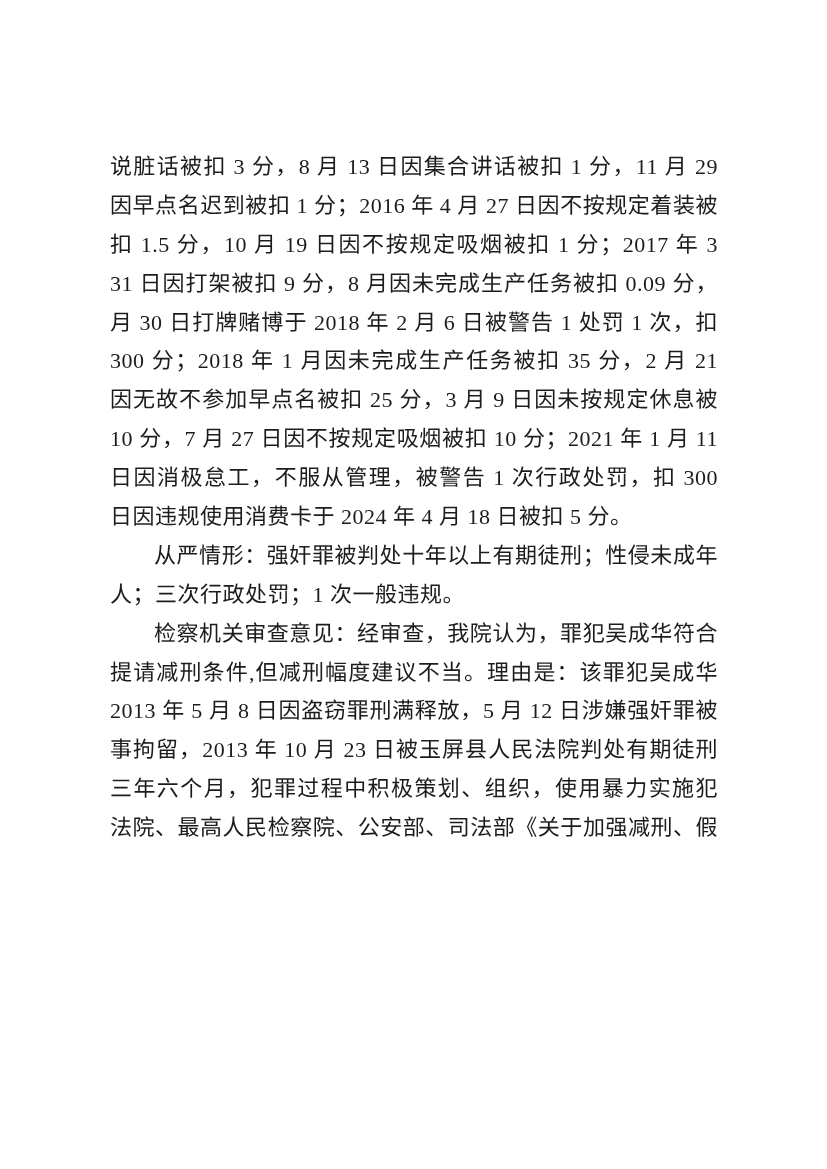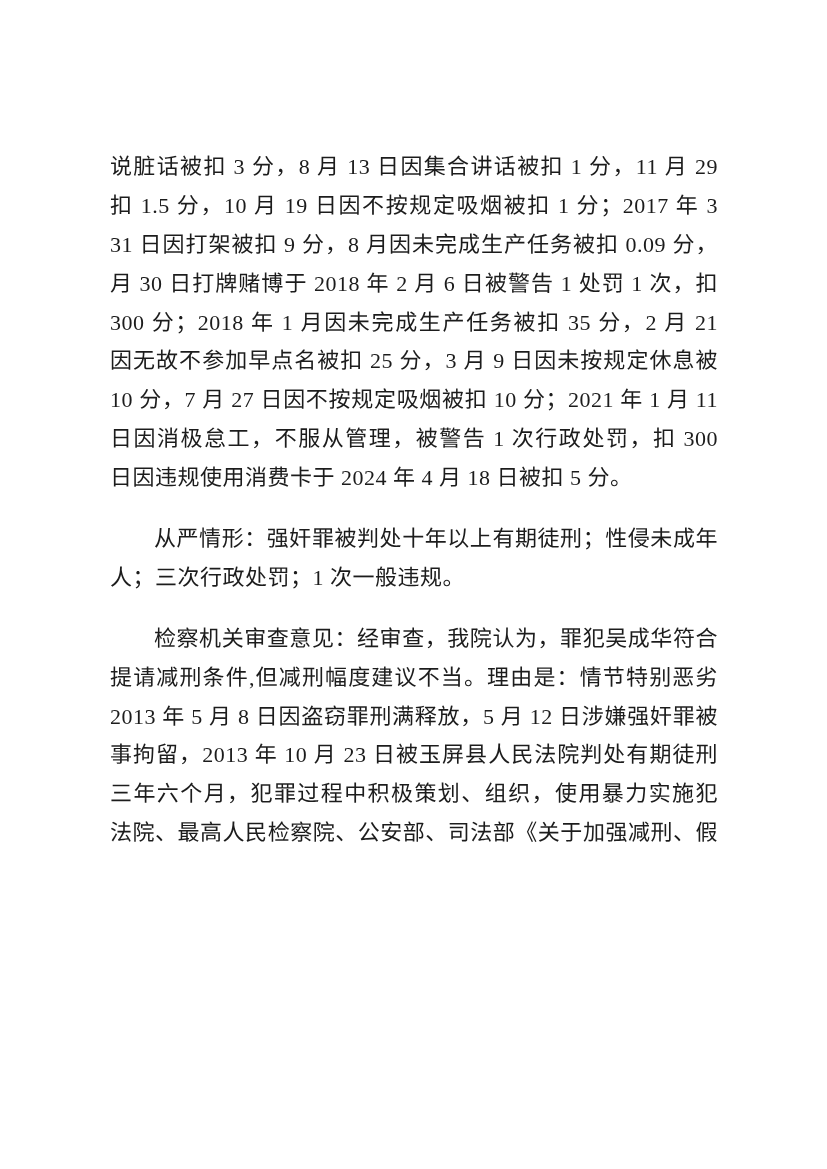--- a/index.html
+++ b/index.html
@@ -37,39 +37,39 @@
     text-align: justify;
     text-align-last: justify;
     white-space: normal;
   }
   .line.end {
     text-align: right;
     text-align-last: left;
   }
   .line.ind {
     text-indent: 44px;
-    margin-top: 22px;
   }
 </style>
 </head>
 <body>
 
 <div class="page">
   <div class="textblock">
     <div class="line">说脏话被扣 3 分，8 月 13 日因集合讲话被扣 1 分，11 月 29 日</div>
+    <div class="line">因早点名迟到被扣 1 分；2016 年 4 月 27 日因不按规定着装被</div>
     <div class="line">扣 1.5 分，10 月 19 日因不按规定吸烟被扣 1 分；2017 年 3 月</div>
     <div class="line">31 日因打架被扣 9 分，8 月因未完成生产任务被扣 0.09 分，12</div>
     <div class="line">月 30 日打牌赌博于 2018 年 2 月 6 日被警告 1 处罚 1 次，扣</div>
     <div class="line">300 分；2018 年 1 月因未完成生产任务被扣 35 分，2 月 21 日</div>
     <div class="line">因无故不参加早点名被扣 25 分，3 月 9 日因未按规定休息被扣</div>
     <div class="line">10 分，7 月 27 日因不按规定吸烟被扣 10 分；2021 年 1 月 11</div>
     <div class="line">日因消极怠工，不服从管理，被警告 1 次行政处罚，扣 300 分；</div>
     <div class="line end">日因违规使用消费卡于 2024 年 4 月 18 日被扣 5 分。</div>
     <div class="line ind">从严情形：强奸罪被判处十年以上有期徒刑；性侵未成年</div>
     <div class="line end">人；三次行政处罚；1 次一般违规。</div>
     <div class="line ind">检察机关审查意见：经审查，我院认为，罪犯吴成华符合</div>
-    <div class="line">提请减刑条件,但减刑幅度建议不当。理由是：情节特别恶劣</div>
+    <div class="line">提请减刑条件,但减刑幅度建议不当。理由是：该罪犯吴成华</div>
     <div class="line">2013 年 5 月 8 日因盗窃罪刑满释放，5 月 12 日涉嫌强奸罪被刑</div>
     <div class="line">事拘留，2013 年 10 月 23 日被玉屏县人民法院判处有期徒刑十</div>
     <div class="line">三年六个月，犯罪过程中积极策划、组织，使用暴力实施犯罪，</div>
     <div class="line">法院、最高人民检察院、公安部、司法部《关于加强减刑、假</div>
   </div>
 </div>
 
 </body></html>

